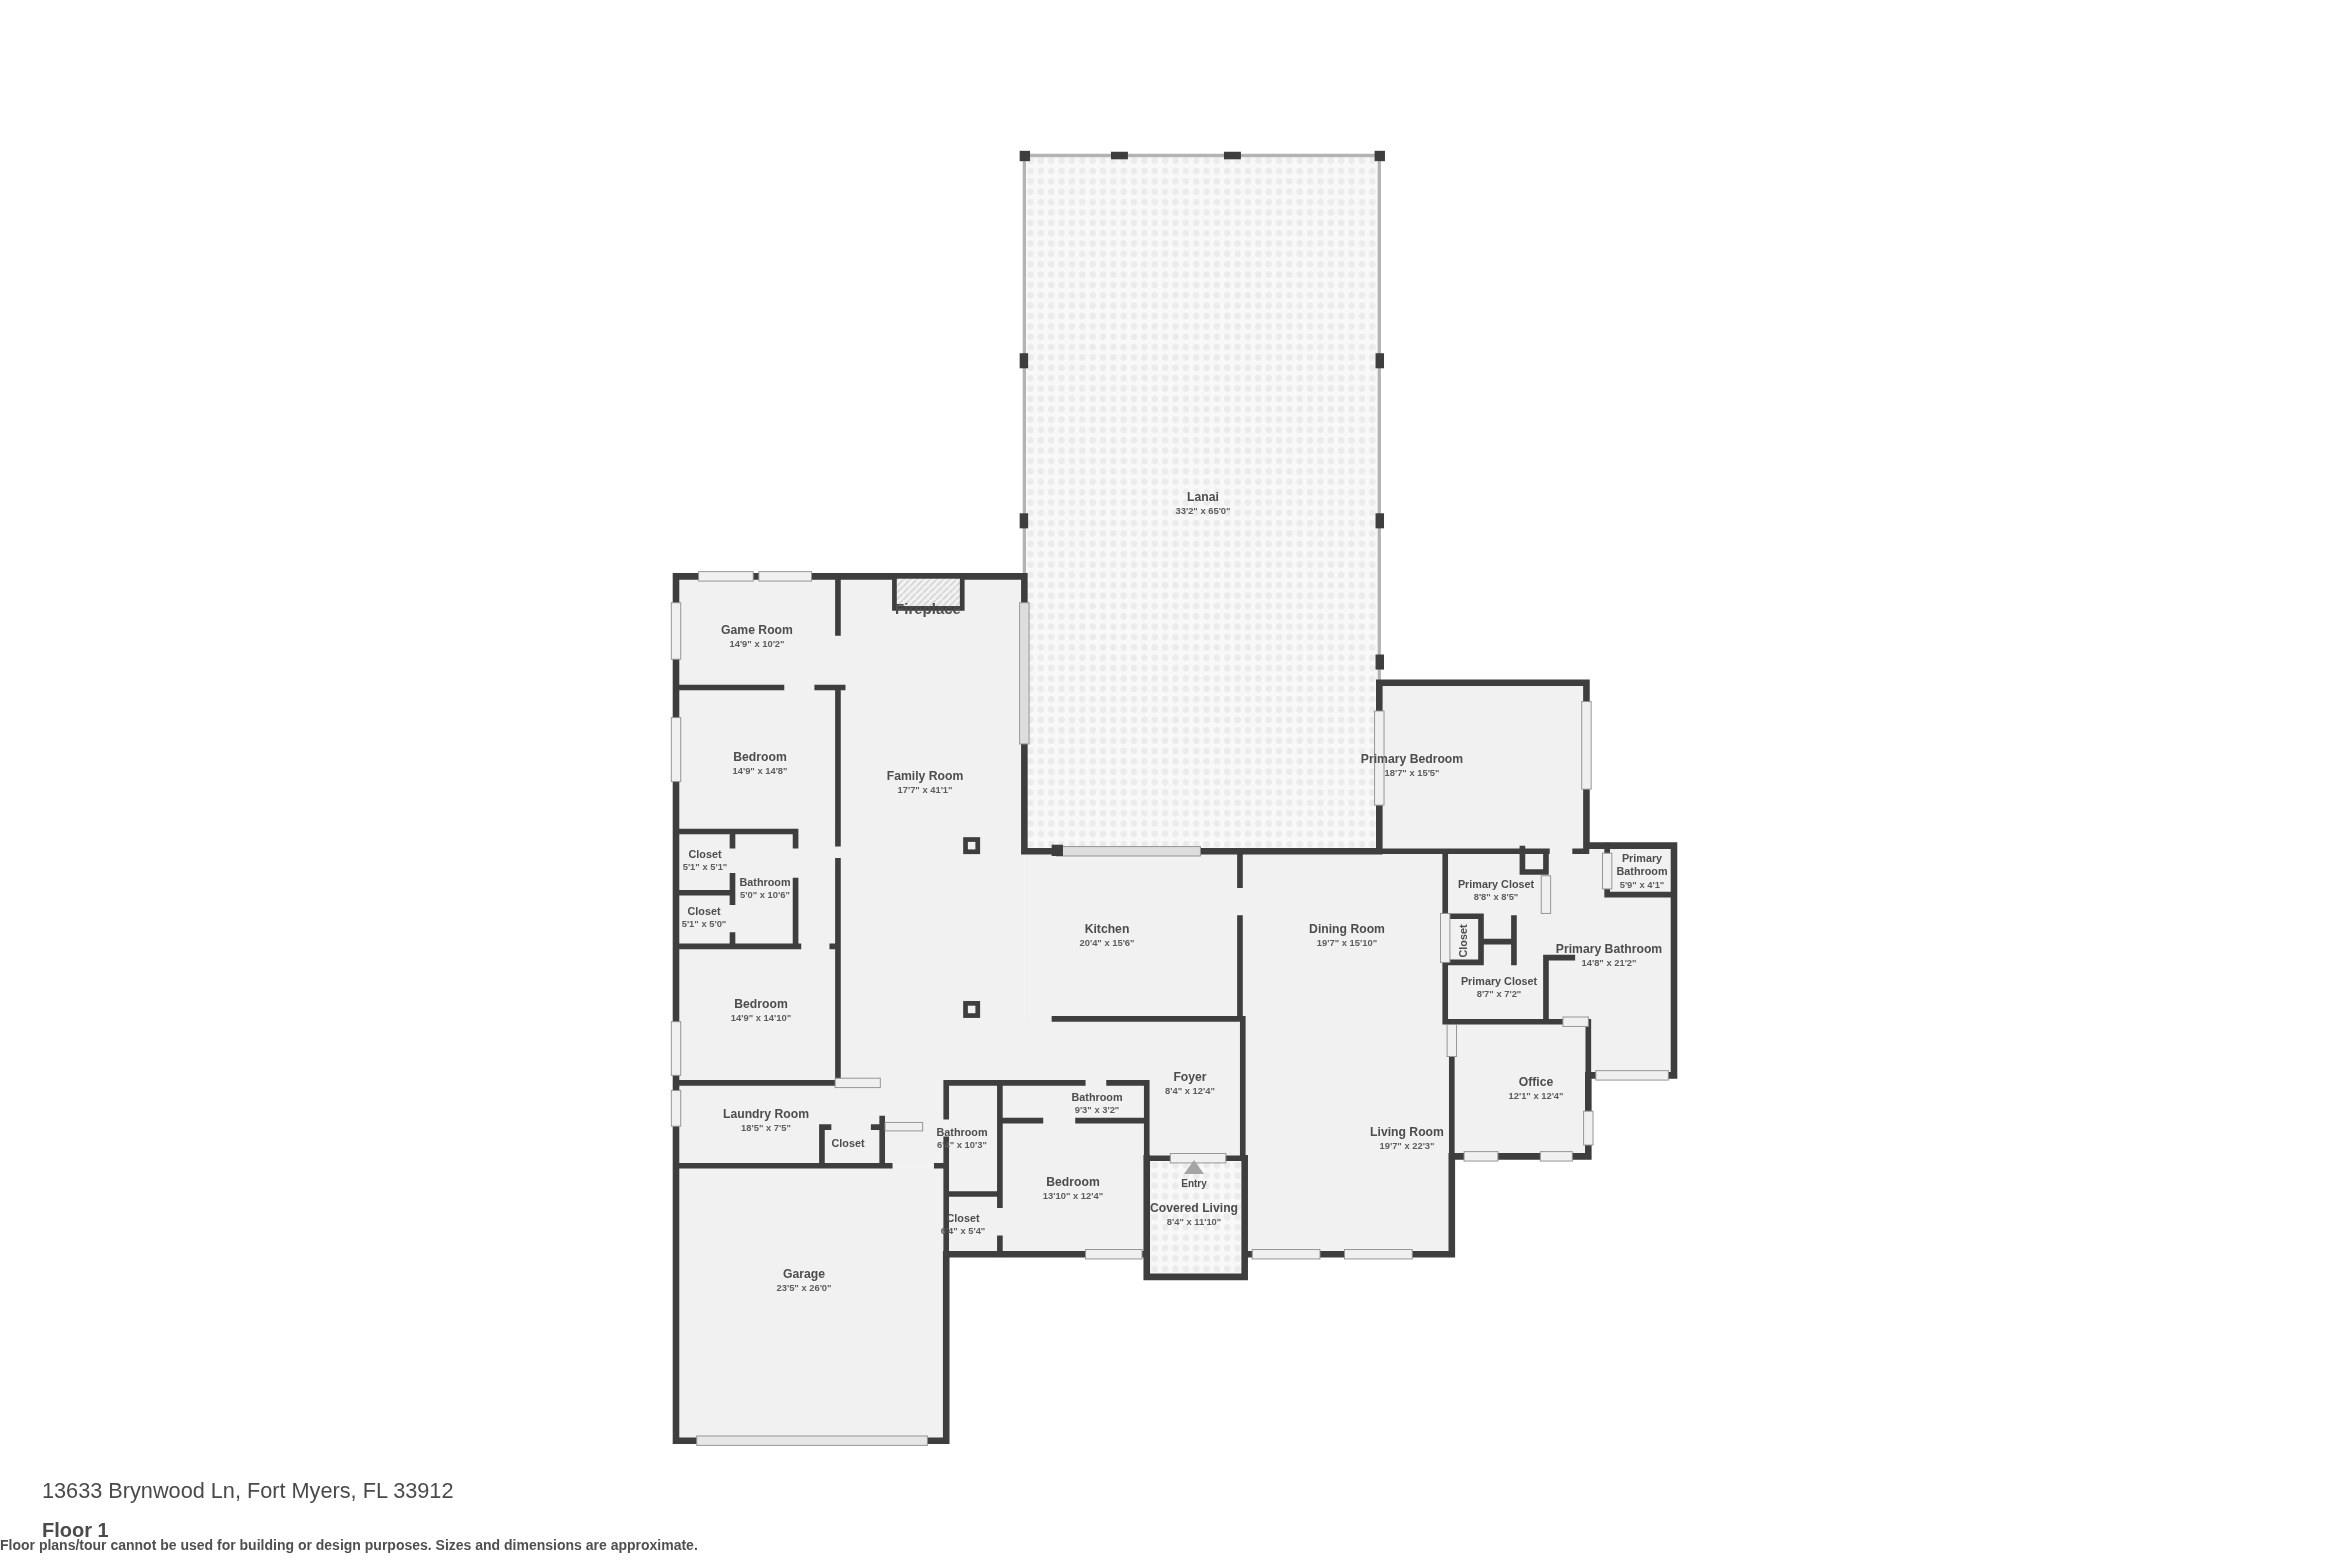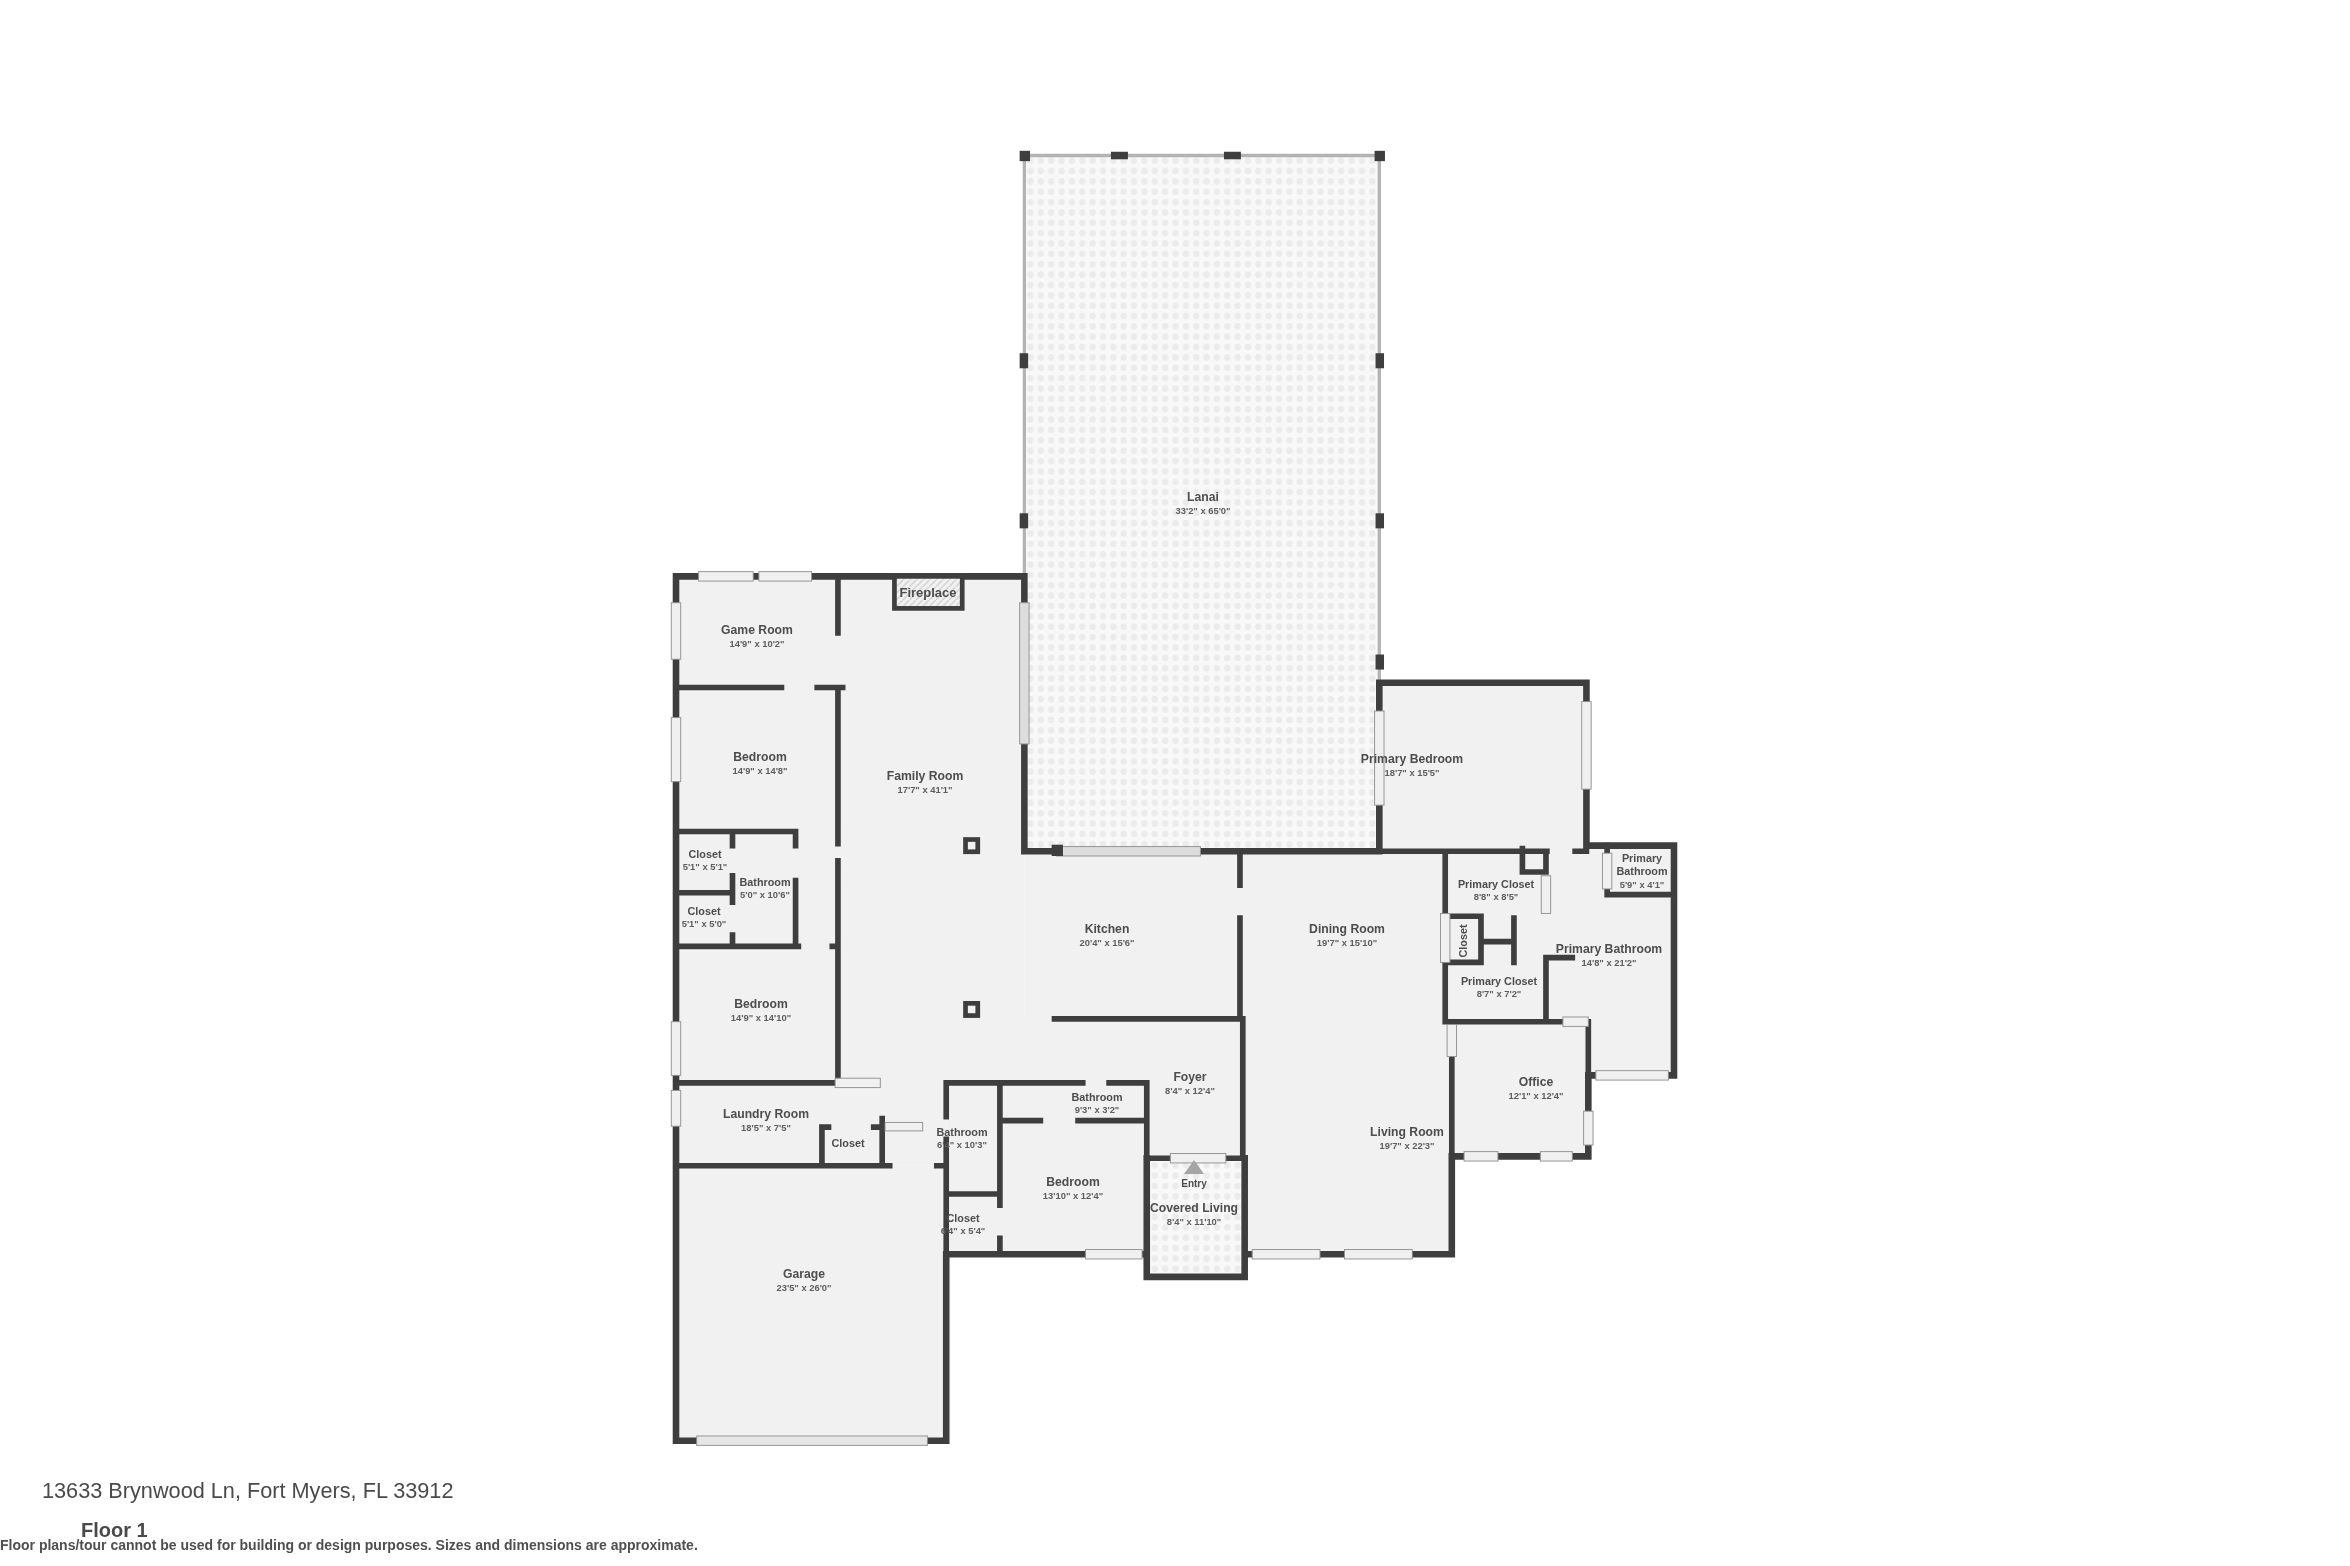--- a/index.html
+++ b/index.html
@@ -9,21 +9,21 @@
   .room-label{position:absolute;transform:translate(-50%,-50%);text-align:center;color:#4d4d4d;}
   .room-label .rname{font-weight:bold;font-size:12.2px;line-height:1.25;white-space:nowrap;}
   .room-label .rdims{font-weight:600;font-size:9.4px;line-height:1.3;white-space:nowrap;color:#5d5d5d;}
   .room-label.small .rname{font-size:10.8px;}
   .room-label.narrow .rname{white-space:normal;width:73px;margin:0 auto;}
   .room-label.vertical{transform:translate(-50%,-50%) rotate(-90deg);}
   .feature-label{position:absolute;transform:translate(-50%,-50%);font-weight:bold;font-size:10px;color:#4d4d4d;white-space:nowrap;}
   .entry-arrow{position:absolute;width:0;height:0;transform:translate(-50%,0);
     border-left:10.4px solid transparent;border-right:10.4px solid transparent;border-bottom:14px solid #a5a5a5;}
   .addr{position:absolute;left:42px;top:1478px;font-size:21.7px;font-weight:normal;color:#4a4a4a;}
-  .floor{position:absolute;left:42px;top:1519px;font-size:20px;font-weight:bold;color:#4a4a4a;margin-left:39px;}
+  .floor{position:absolute;left:42px;top:1519px;font-size:20px;font-weight:bold;color:#4a4a4a;}
   .disclaimer{position:absolute;left:0;right:0;top:1537px;font-size:14px;font-weight:bold;color:#4f4f4f;}
 </style>
 </head>
 <body>
 
 <div id="stage">
 
   <svg id="plan-svg" width="2350" height="1567" viewBox="0 0 2496 1664" xmlns="http://www.w3.org/2000/svg">
     <defs>
       <pattern id="dots" width="11" height="11" patternUnits="userSpaceOnUse">
@@ -244,21 +244,21 @@
   </div>
   <div class="room-label" style="left:1609px;top:956px">
     <div class="rname">Primary Bathroom</div>
     <div class="rdims">14'8" x 21'2"</div>
   </div>
   <div class="room-label small" style="left:1499px;top:988px">
     <div class="rname">Primary Closet</div>
     <div class="rdims">8'7" x 7'2"</div>
   </div>
 
-  <div class="feature-label" style="left:928px;top:592px;font-size:13px">Fireplace</div>
+  <div class="feature-label" style="left:928px;top:608px;font-size:15px">Fireplace</div>
   <div class="entry-arrow" style="left:1194px;top:1160px"></div>
   <div class="feature-label" style="left:1194px;top:1183px">Entry</div>
 
   <div class="addr">13633 Brynwood Ln, Fort Myers, FL 33912</div>
   <div class="floor">Floor 1</div>
   <div class="disclaimer">Floor plans/tour cannot be used for building or design purposes. Sizes and dimensions are approximate.</div>
 
 </div>
 
 

